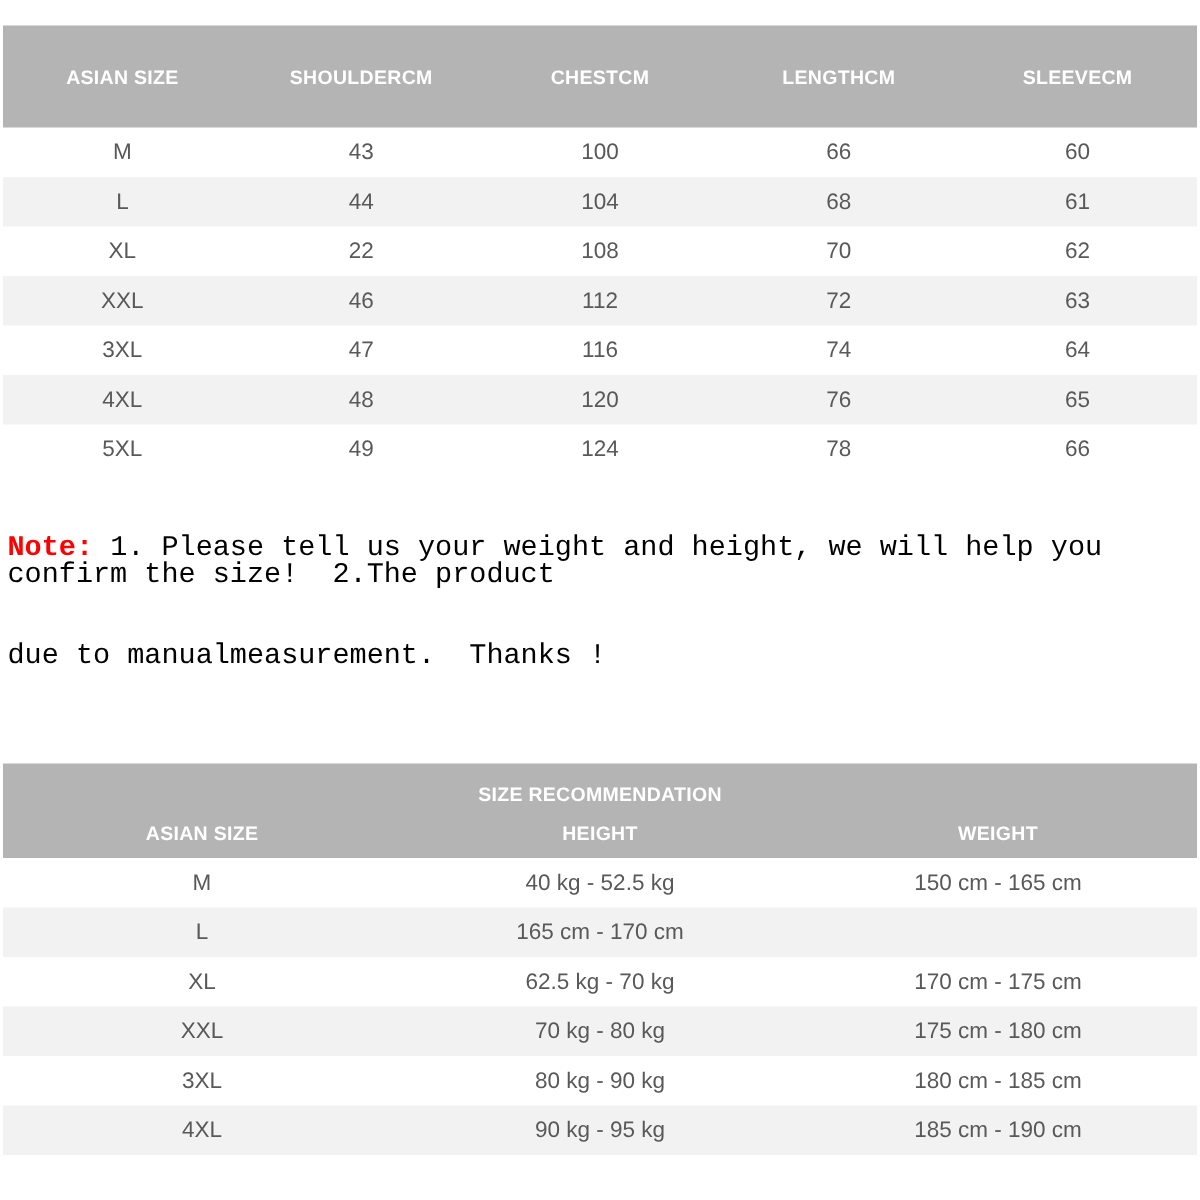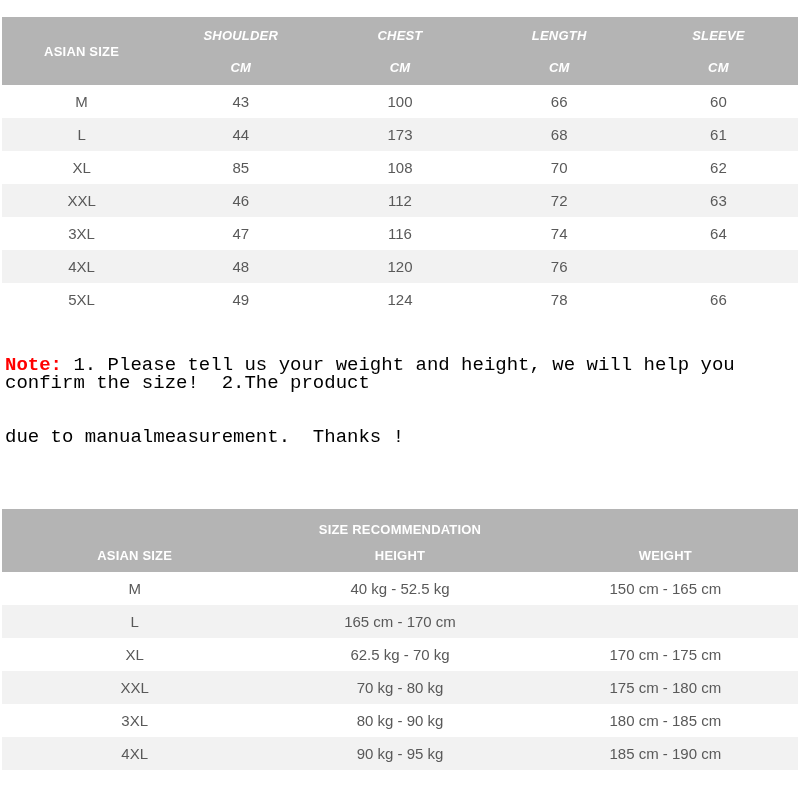--- a/index.html
+++ b/index.html
@@ -35,24 +35,21 @@
   .grid3 { display: grid; grid-template-columns: repeat(3, 1fr); }
 
   .hdr1 { height: 68px; }
   .hdr-cell {
     display: flex;
     align-items: center;
     justify-content: center;
     text-align: center;
   }
   .hdr-cell.two-line {
-    flex-direction: column;
-    justify-content: space-between;
     padding: 11px 0 10px 0;
-    font-style: italic;
   }
 
   .t-row { height: 33px; }
   .t-row.alt { background: var(--row-alt-bg); }
   .t-cell {
     display: flex;
     align-items: center;
     justify-content: center;
     font-size: 15px;
     color: var(--row-text);
@@ -107,27 +104,27 @@
   <div class="t-row grid5">
     <div class="t-cell">M</div>
     <div class="t-cell">43</div>
     <div class="t-cell">100</div>
     <div class="t-cell">66</div>
     <div class="t-cell">60</div>
   </div>
   <div class="t-row grid5 alt">
     <div class="t-cell">L</div>
     <div class="t-cell">44</div>
-    <div class="t-cell">173</div>
+    <div class="t-cell">104</div>
     <div class="t-cell">68</div>
     <div class="t-cell">61</div>
   </div>
   <div class="t-row grid5">
     <div class="t-cell">XL</div>
-    <div class="t-cell">85</div>
+    <div class="t-cell">22</div>
     <div class="t-cell">108</div>
     <div class="t-cell">70</div>
     <div class="t-cell">62</div>
   </div>
   <div class="t-row grid5 alt">
     <div class="t-cell">XXL</div>
     <div class="t-cell">46</div>
     <div class="t-cell">112</div>
     <div class="t-cell">72</div>
     <div class="t-cell">63</div>
@@ -137,20 +134,21 @@
     <div class="t-cell">47</div>
     <div class="t-cell">116</div>
     <div class="t-cell">74</div>
     <div class="t-cell">64</div>
   </div>
   <div class="t-row grid5 alt">
     <div class="t-cell">4XL</div>
     <div class="t-cell">48</div>
     <div class="t-cell">120</div>
     <div class="t-cell">76</div>
+    <div class="t-cell">65</div>
   </div>
   <div class="t-row grid5">
     <div class="t-cell">5XL</div>
     <div class="t-cell">49</div>
     <div class="t-cell">124</div>
     <div class="t-cell">78</div>
     <div class="t-cell">66</div>
   </div>
 </div>
 

